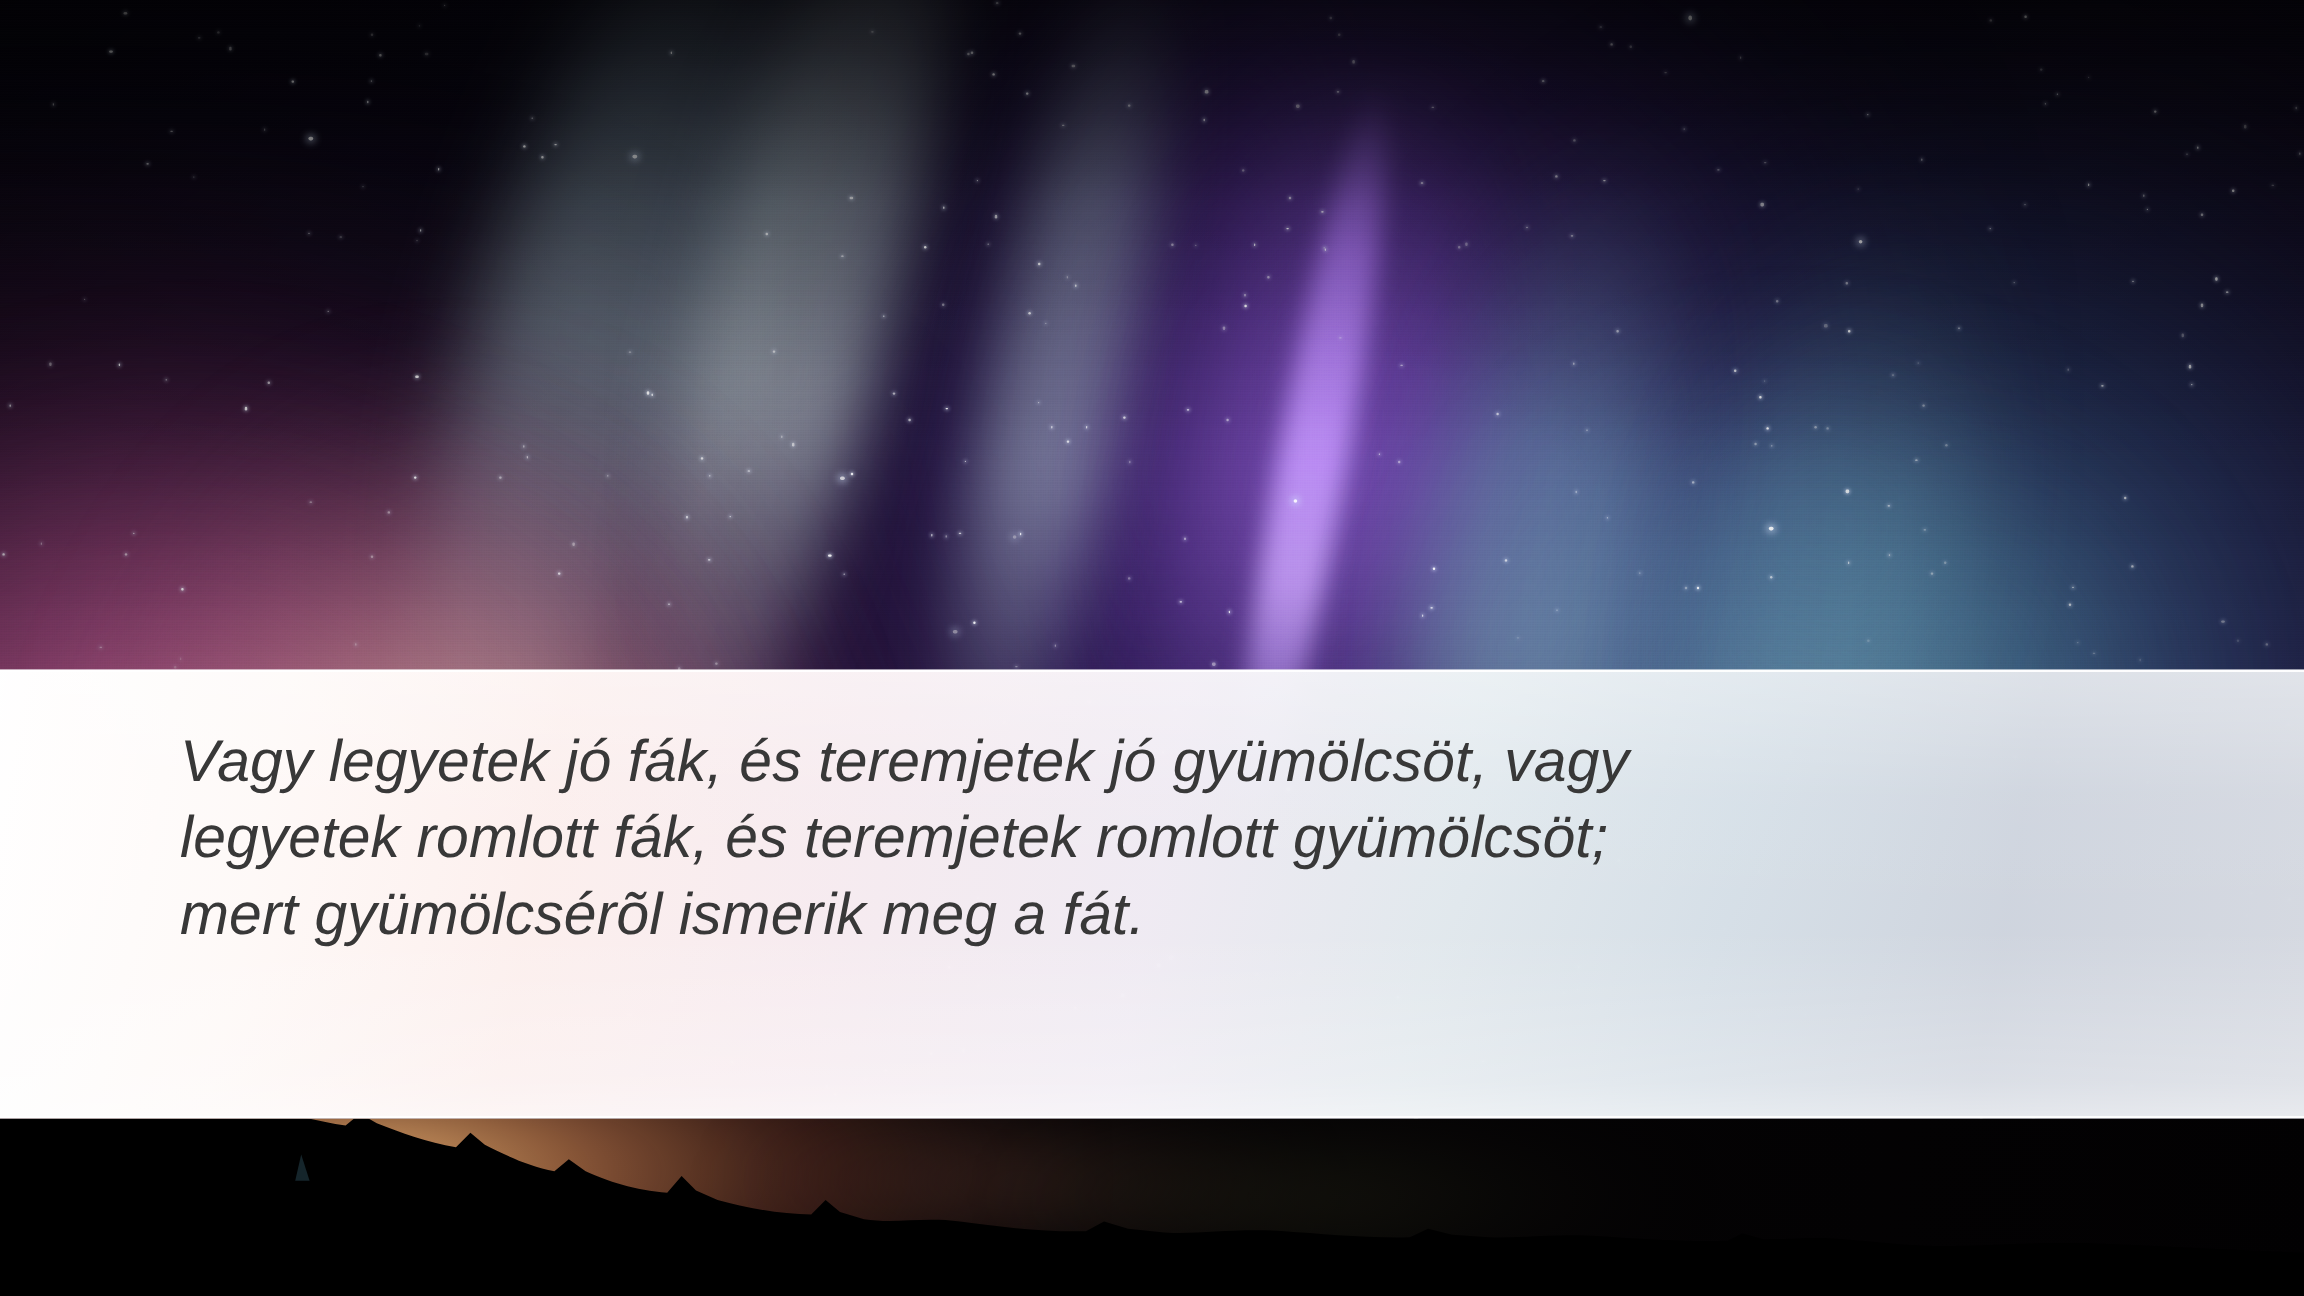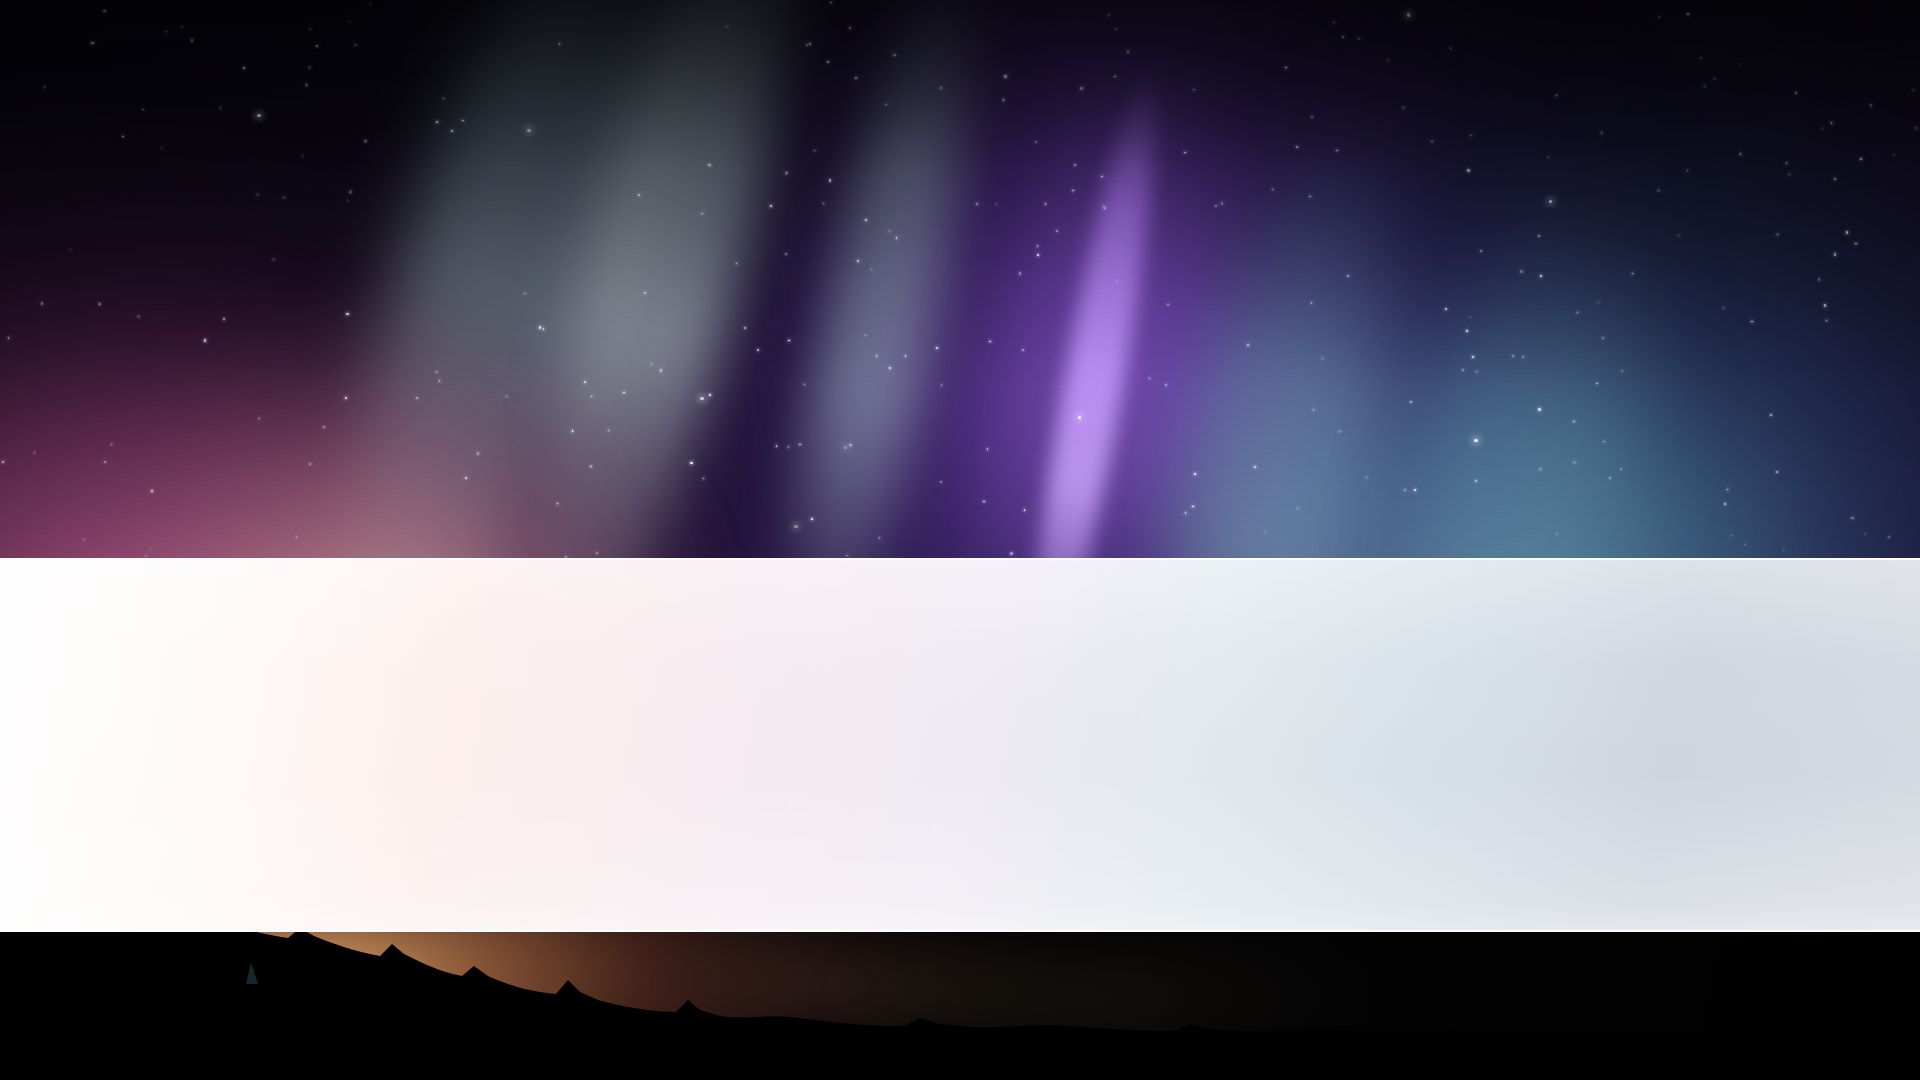--- a/index.html
+++ b/index.html
@@ -908,16 +908,21 @@
   </div>
 
   <div class="verse-band">
     <div class="band-tint"></div>
     <div class="band-tint2"></div>
     <div class="band-hair-top"></div>
     <div class="band-hair-bottom"></div>
 
     <div class="verse-content">
 
+      <div class="verse-text">
+        <div>Vagy legyetek jó fák, és teremjetek jó gyümölcsöt, vagy</div>
+        <div>legyetek romlott fák, és teremjetek romlott gyümölcsöt;</div>
+        <div>mert gyümölcsérõl ismerik meg a fát.</div>
+      </div>
     </div>
   </div>
 
 </div>
 
 </body></html>

